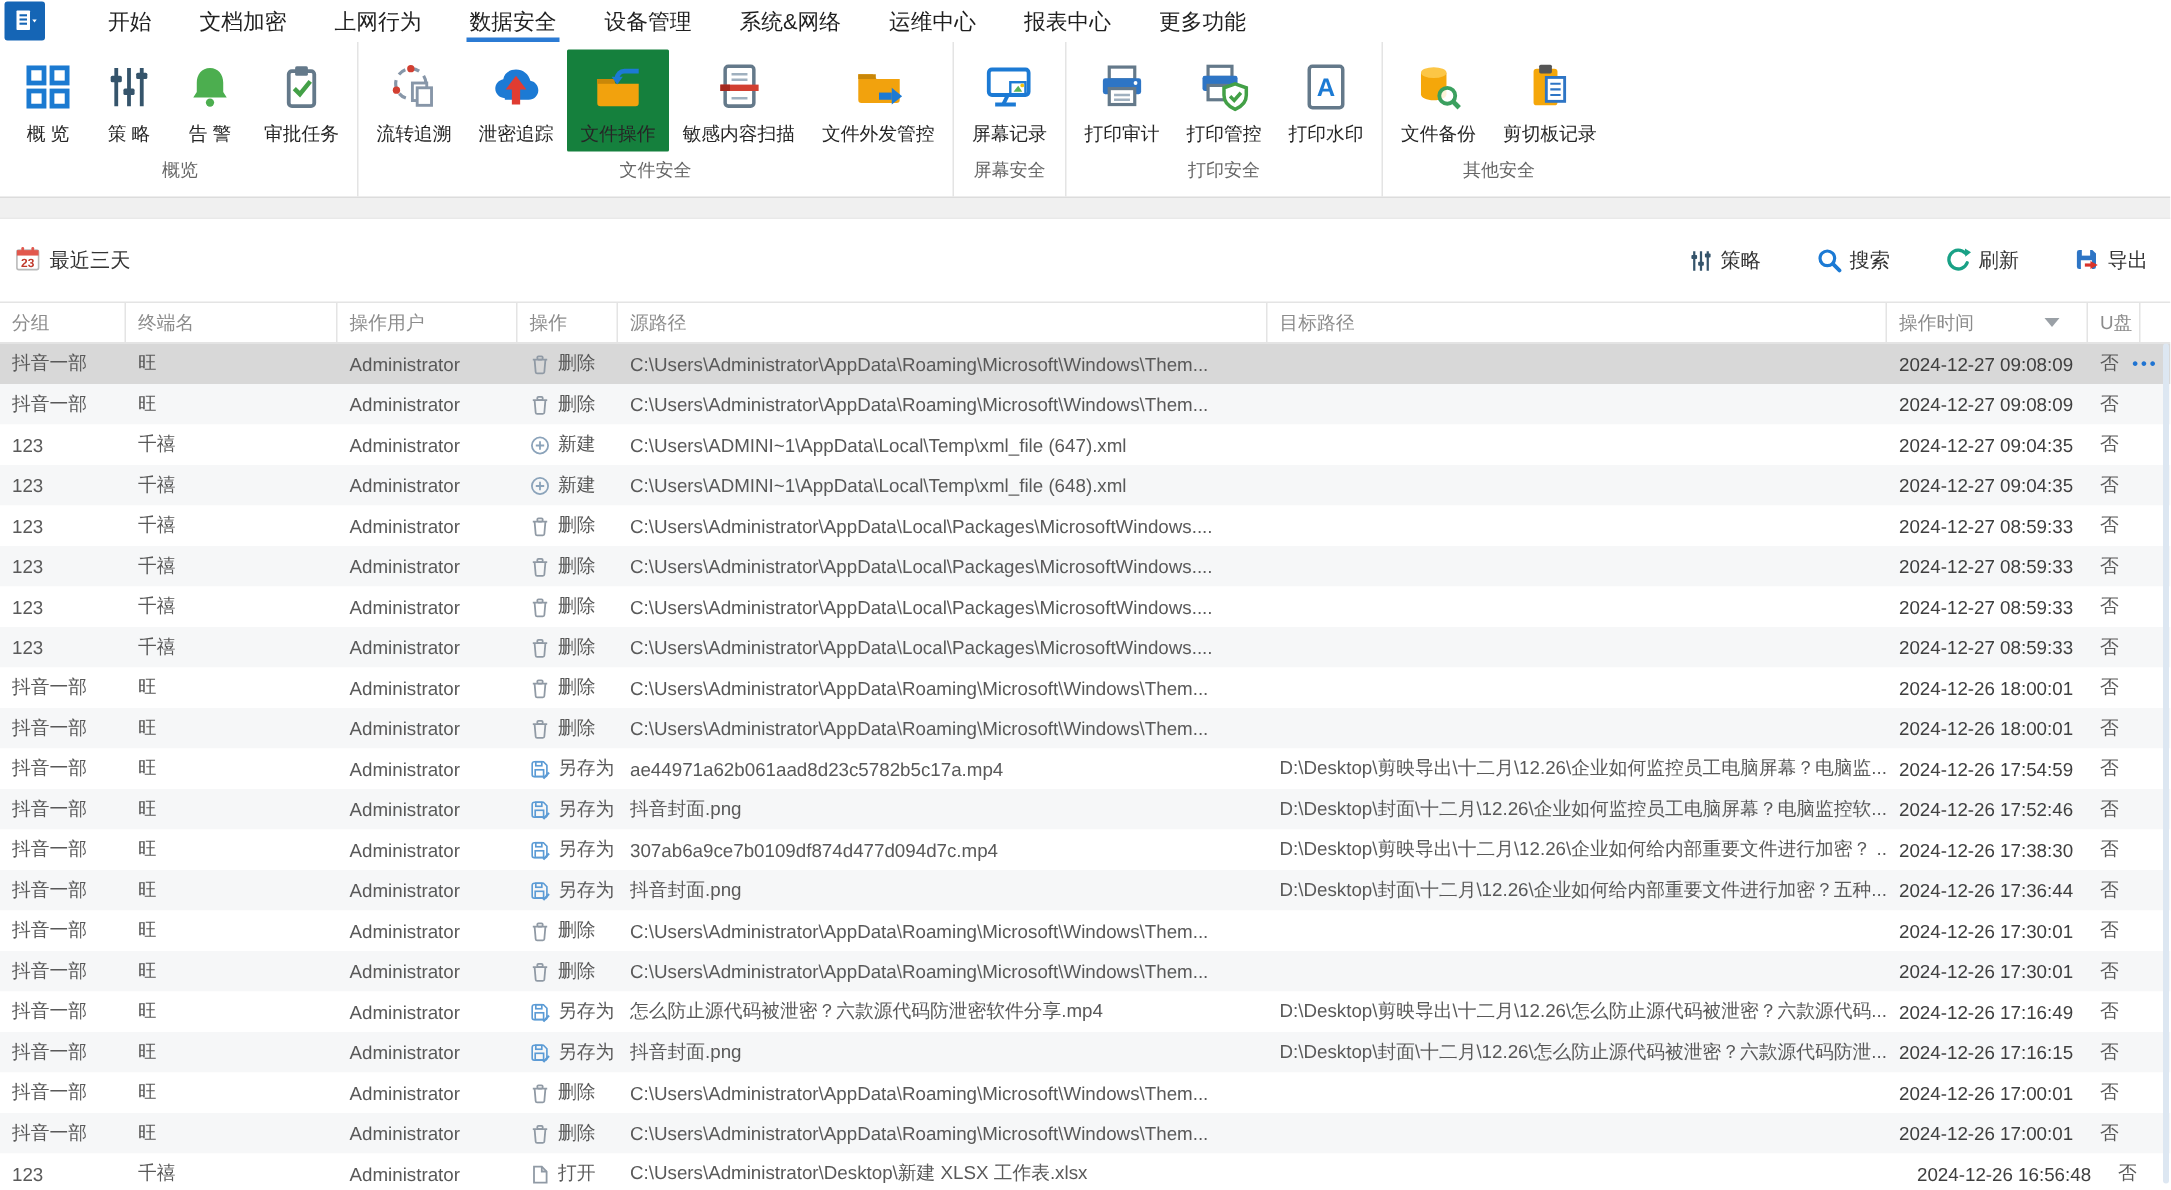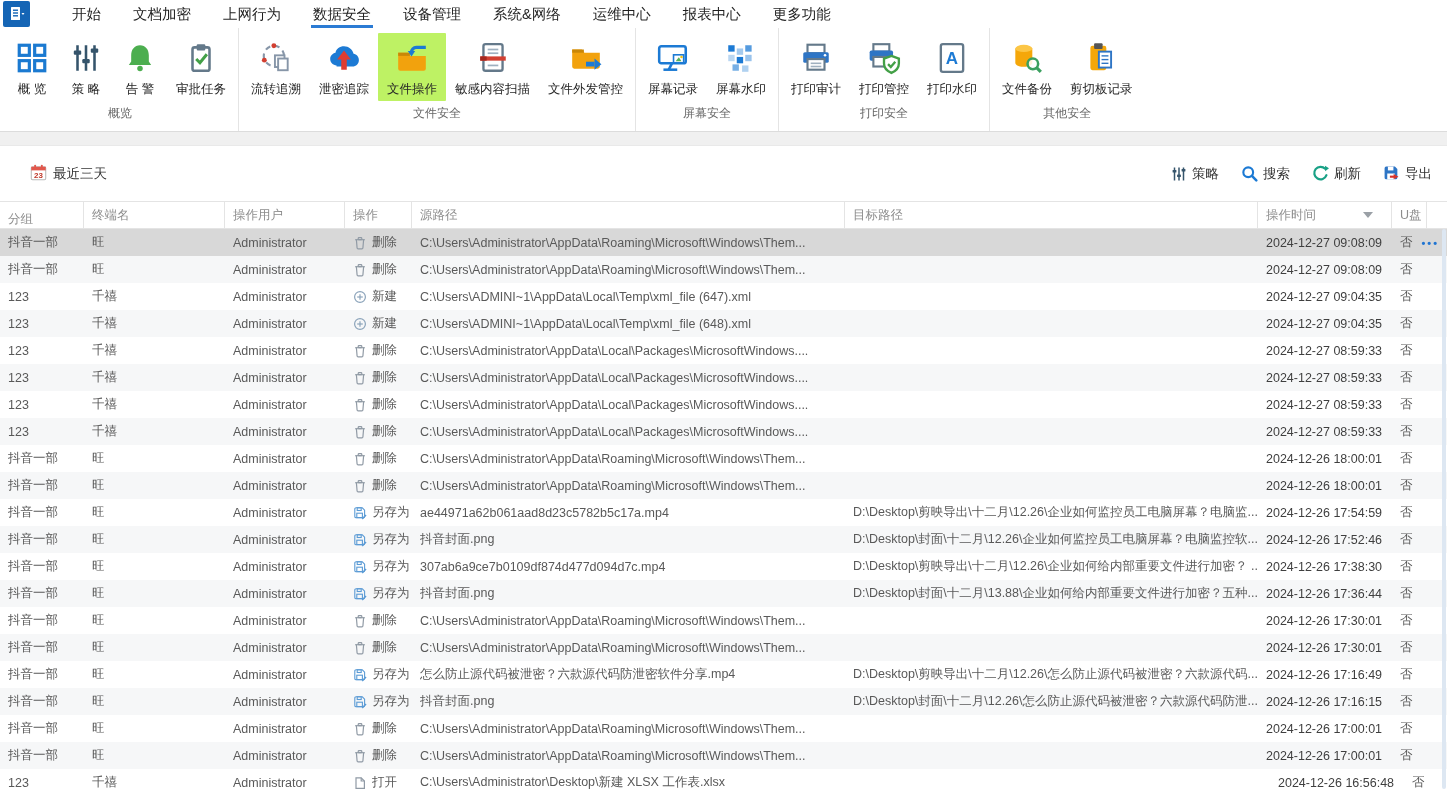--- a/index.html
+++ b/index.html
@@ -17,32 +17,32 @@
     height: 3px; background:#2b7bd4; }
 
   
   .ribbon { height: 104px; display:flex; align-items:stretch; background:#fff;
     border-bottom: 1px solid #dcdcdc; padding-left: 2px; }
   .ribbon-group { display:flex; flex-direction:column; padding: 0 3px; }
   .ribbon-group + .ribbon-group { border-left: 1px solid #e4e4e4; }
   .ribbon-btns { display:flex; flex:1; align-items:flex-start; padding-top: 5px; }
   .ribbon-btn { display:flex; flex-direction:column; align-items:center; gap: 7px;
     padding: 7px 9px 5px; min-width: 54px; border-radius:1px; cursor:default; }
-  .ribbon-btn.selected { background:#bef264; }
+  .ribbon-btn.selected { background:#15803d; }
   .ribbon-btn .ricon { height: 36px; display:flex; align-items:center; justify-content:center; }
   .ribbon-btn .rlabel { font-size: 12.5px; color:#262626; white-space:nowrap; line-height:1; }
   .ribbon-group-label { text-align:center; font-size: 12px; color:#666; padding: 3px 6px 9px; white-space:nowrap; }
 
   .gap-band { height: 14px; background:#f0f0f0; border-bottom:1px solid #e9e9e9; }
 
   
   .filterbar { height: 55px; display:flex; align-items:center; justify-content:space-between;
-    padding: 0 15px 0 30px; background:#fff; }
+    padding: 0 15px 0 10px; background:#fff; }
   .date-filter { display:flex; align-items:center; gap: 6px; font-size: 13.5px; color:#333; cursor:default; }
-  .fb-actions { display:flex; align-items:flex-start; gap: 22px; }
+  .fb-actions { display:flex; align-items:flex-start; gap: 37px; }
   .fb-action { display:flex; align-items:center; gap: 5px; font-size: 13.5px; color:#333; cursor:default; }
   .fb-action .aicon { display:flex; align-items:center; }
 
   
   .logtable { position:relative; font-size: 12.5px; }
   .thead { display:flex; height: 28px; align-items:stretch; color:#8c8c8c;
     border-top: 1px solid #e4e4e4; border-bottom: 1px solid #e4e4e4; background:#fff; }
   .th { display:flex; align-items:center; padding: 0 8px; border-right: 1px solid #e4e4e4;
     white-space:nowrap; overflow:hidden; }
   .sort-caret { margin-left:auto; width:0; height:0; border-left:5px solid transparent;
@@ -208,37 +208,20 @@
             <svg width="34" height="34" viewBox="0 0 32 32">
               <rect x="3" y="5" width="25" height="16" rx="2" fill="#fff" stroke="#1c7ad4" stroke-width="2.4"></rect>
               <polyline points="15,21 12,27" fill="none" stroke="#1c7ad4" stroke-width="2.4"></polyline>
               <line x1="7" y1="27" x2="20" y2="27" stroke="#1c7ad4" stroke-width="2.4"></line>
               <rect x="16.5" y="13" width="9.5" height="7.5" fill="#fff" stroke="#1c7ad4" stroke-width="1.5"></rect>
               <polygon points="18.5,19 21.5,15.2 24,19" fill="#58b158"></polygon>
               <circle cx="24" cy="15" r="1.2" fill="#f2c20d"></circle>
             </svg>
           </span>
           <span class="rlabel">屏幕记录</span>
-        </div>
-        <div class="ribbon-btn">
-          <span class="icon ricon" style="display: inline-flex; align-items: center;">
-            <svg width="34" height="34" viewBox="0 0 32 32">
-              <g fill="#1c7ad4">
-                <rect x="4" y="4" width="6" height="6"></rect>
-                <rect x="12" y="7" width="6" height="6" opacity="0.4"></rect>
-                <rect x="20" y="4" width="6" height="6" opacity="0.75"></rect>
-                <rect x="4" y="13" width="6" height="6" opacity="0.3"></rect>
-                <rect x="12" y="15" width="6" height="6"></rect>
-                <rect x="20" y="13" width="6" height="6" opacity="0.45"></rect>
-                <rect x="8" y="22" width="6" height="6" opacity="0.6"></rect>
-                <rect x="17" y="23" width="6" height="6" opacity="0.35"></rect>
-              </g>
-            </svg>
-          </span>
-          <span class="rlabel">屏幕水印</span>
         </div>
       </div>
       <div class="ribbon-group-label">屏幕安全</div>
     </div>
     <div class="ribbon-group">
       <div class="ribbon-btns">
         <div class="ribbon-btn">
           <span class="icon ricon" style="display: inline-flex; align-items: center;">
             <svg width="34" height="34" viewBox="0 0 32 32">
               <rect x="8" y="3.5" width="16" height="8" fill="#fff" stroke="#64798a" stroke-width="2"></rect>
@@ -366,21 +349,21 @@
             <polygon points="10,8.5 14.6,11 10,13.5" fill="#d9342b"></polygon>
           </svg>
         </span>
         <span>导出</span>
       </div>
     </div>
 </div>
 
 <div class="logtable">
   <div class="thead" id="thead">
-      <div class="th" style="width: 84px; flex: 0 0 84px; align-items: flex-end;">
+      <div class="th" style="width: 84px; flex: 0 0 84px;">
         <span>分组</span>
       </div>
       <div class="th" style="width: 141px; flex: 0 0 141px;">
         <span>终端名</span>
       </div>
       <div class="th" style="width: 120px; flex: 0 0 120px;">
         <span>操作用户</span>
       </div>
       <div class="th" style="width: 67px; flex: 0 0 67px;">
         <span>操作</span>
@@ -684,21 +667,21 @@
                 <path d="M1.8 3.1a1.3 1.3 0 0 1 1.3-1.3h6.2L11.6 4.2v6.3a1.3 1.3 0 0 1-1.3 1.3H3.1a1.3 1.3 0 0 1-1.3-1.3z"></path>
                 <rect x="4.2" y="1.8" width="4" height="2.7"></rect>
                 <rect x="3.8" y="7.2" width="5.6" height="4.4"></rect>
               </g>
               <line x1="9.2" y1="13" x2="13" y2="9" stroke="#5b9bd5" stroke-width="1.5"></line>
             </svg>
           </span>
           <span>另存为</span>
         </div>
         <div class="td src" style="width: 433px; flex: 0 0 433px;">抖音封面.png</div>
-        <div class="td dst" style="width: 413px; flex: 0 0 413px;">D:\Desktop\封面\十二月\13.88\企业如何给内部重要文件进行加密？五种...</div>
+        <div class="td dst" style="width: 413px; flex: 0 0 413px;">D:\Desktop\封面\十二月\12.26\企业如何给内部重要文件进行加密？五种...</div>
         <div class="td time" style="width: 134px; flex: 0 0 134px;">2024-12-26 17:36:44</div>
         <div class="td usb" style="width: 35px; flex: 0 0 35px;">否</div>
       </div>
       <div class="tr">
         <div class="td group" style="width: 84px; flex: 0 0 84px;">抖音一部</div>
         <div class="td terminal" style="width: 141px; flex: 0 0 141px;">旺</div>
         <div class="td user" style="width: 120px; flex: 0 0 120px;">Administrator</div>
         <div class="td op" style="width: 67px; flex: 0 0 67px;">
           <span class="icon" style="display: inline-flex; align-items: center;">
             <svg width="14" height="14" viewBox="0 0 14 14">

